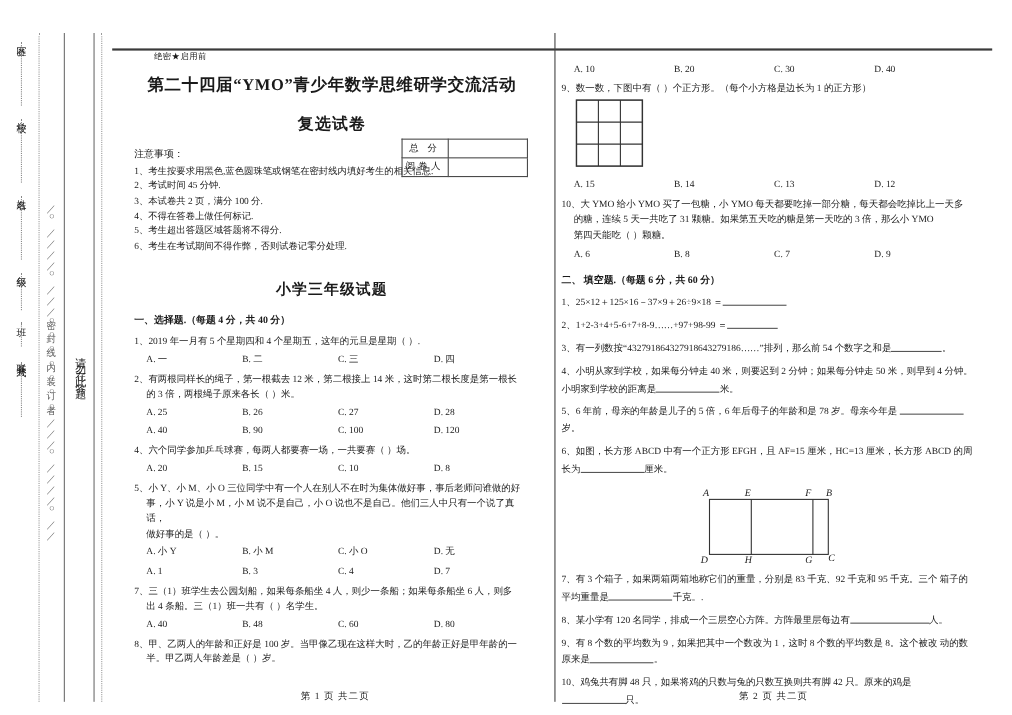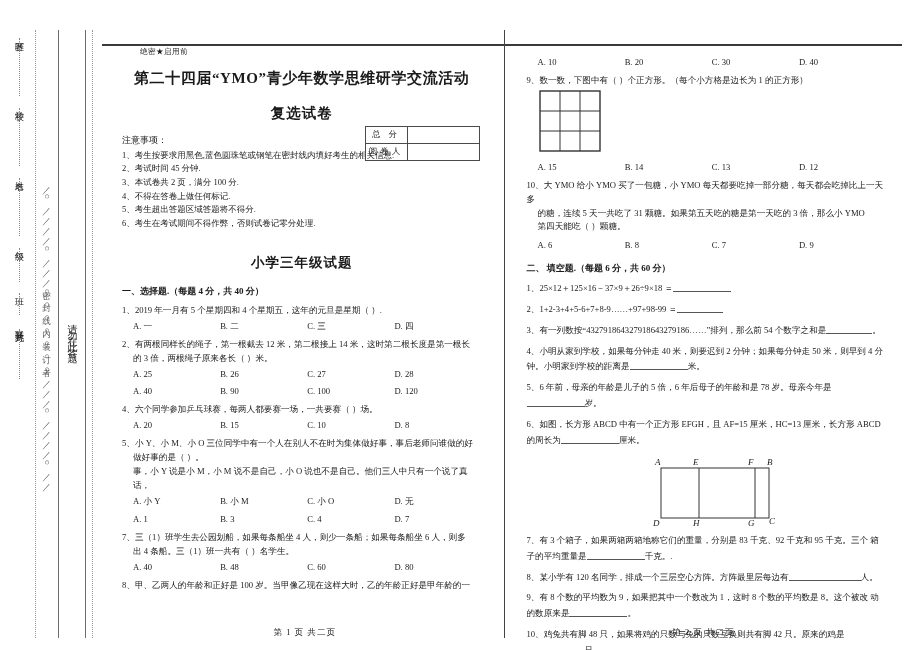--- a/index.html
+++ b/index.html
@@ -103,21 +103,21 @@
     position: relative;
   }
   .sheet {
     flex: 1 1 50%;
     position: relative;
     padding: 0 16px;
     font-size: 8.6px;
     line-height: 1.62;
   }
   .sheet-left { padding-right: 22px; }
-  .sheet-right { padding-left: 22px; }
+  .sheet-right { padding-left: 6px; }
   .divider {
     width: 0;
     border-left: 1px solid #444;
     margin: 0;
   }
   .toprule {
     position: absolute;
     left: 102px; right: 18px; top: 44px;
     border-top: 2px solid #3a3a3a;
   }
@@ -331,22 +331,22 @@
       </div>
       <div class="opts">
         <span>A. 20</span>
         <span>B. 15</span>
         <span>C. 10</span>
         <span>D. 8</span>
       </div>
 
       <div class="q">
         <span class="stem"><span>5、</span><span>小 Y、小 M、小 O 三位同学中有一个人在别人不在时为集体做好事，事后老师问谁做的好</span></span>
+        <span class="cont">事，小 Y 说是小 M，小 M 说不是自己，小 O 说也不是自己。他们三人中只有一个说了真话，</span>
         <span class="cont">做好事的是（        ）。</span>
-        <span class="cont">事，小 Y 说是小 M，小 M 说不是自己，小 O 说也不是自己。他们三人中只有一个说了真话，</span>
       </div>
       <div class="opts">
         <span>A. 小 Y</span>
         <span>B. 小 M</span>
         <span>C. 小 O</span>
         <span>D. 无</span>
       </div>
 
       <div class="opts">
         <span>A. 1</span>
@@ -361,20 +361,21 @@
       </div>
       <div class="opts">
         <span>A. 40</span>
         <span>B. 48</span>
         <span>C. 60</span>
         <span>D. 80</span>
       </div>
 
       <div class="q">
         <span class="stem"><span>8、</span><span>甲、乙两人的年龄和正好是 100 岁。当甲像乙现在这样大时，乙的年龄正好是甲年龄的一</span></span>
+        <span class="cont">半。甲乙两人年龄差是（        ）岁。</span>
       </div>
 
       <div class="footer">第 1 页    共二页</div>
     </div>
 
     <div class="divider"></div>
 
     <div class="sheet sheet-right">
 
       <div class="opts" style="margin-top:26px">

